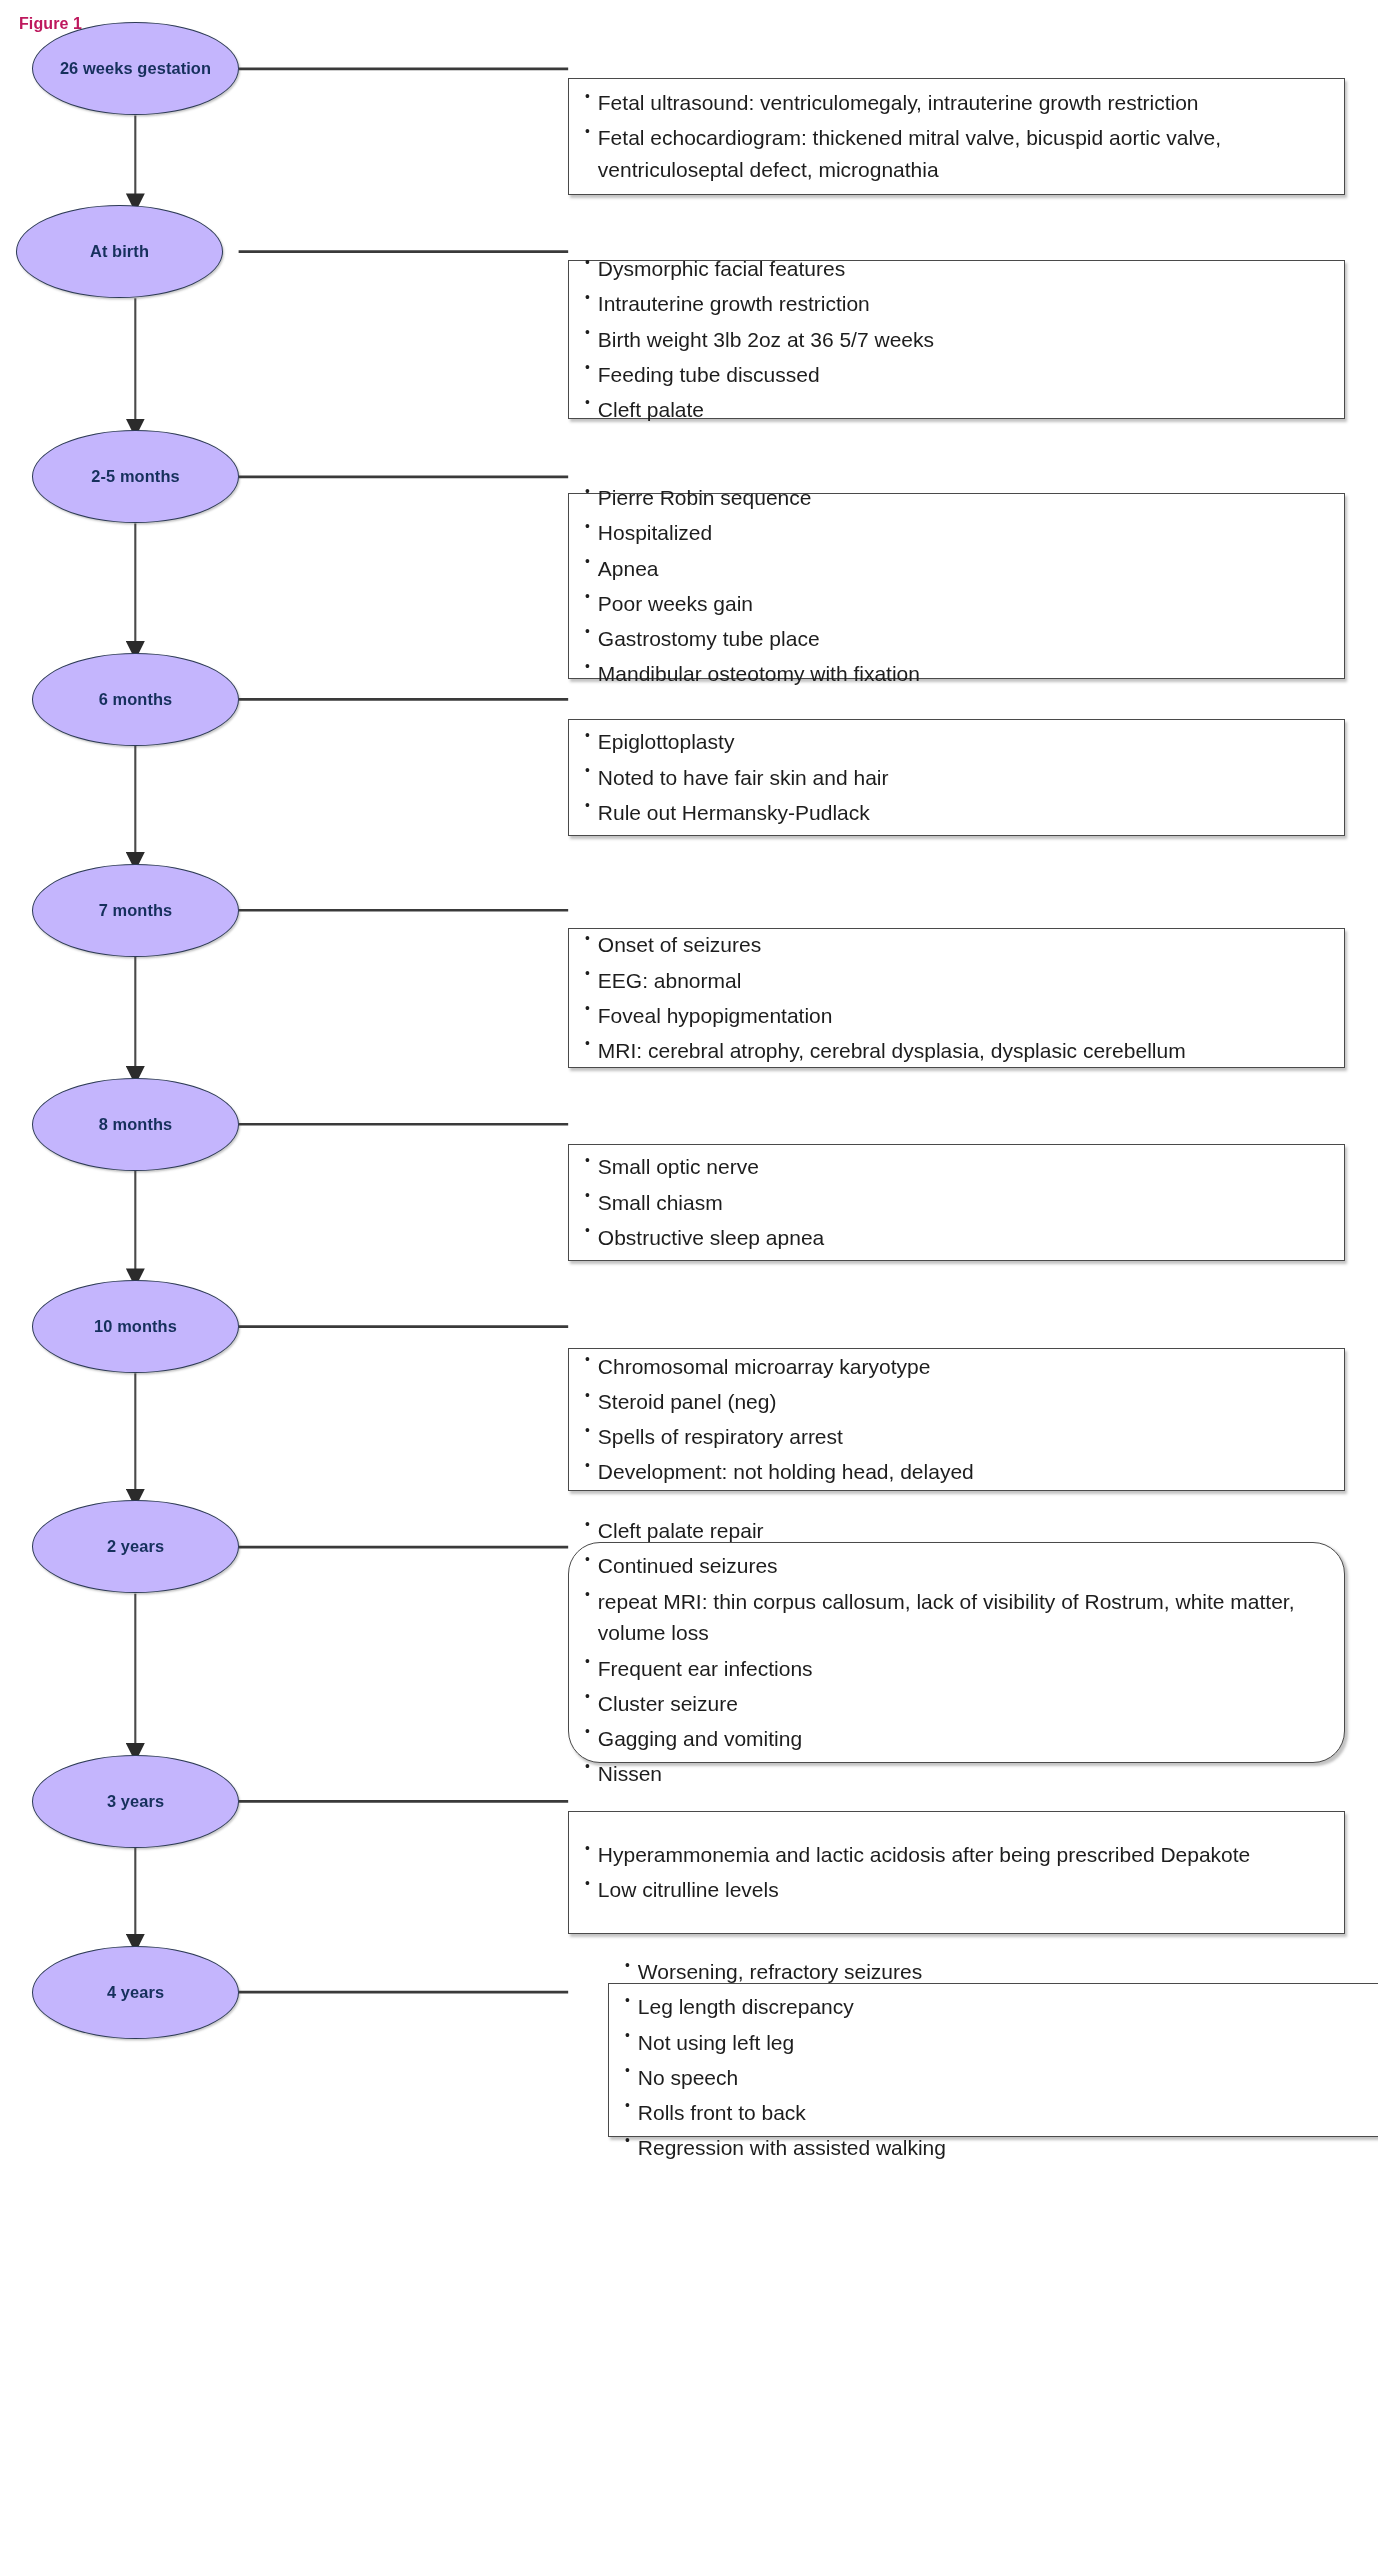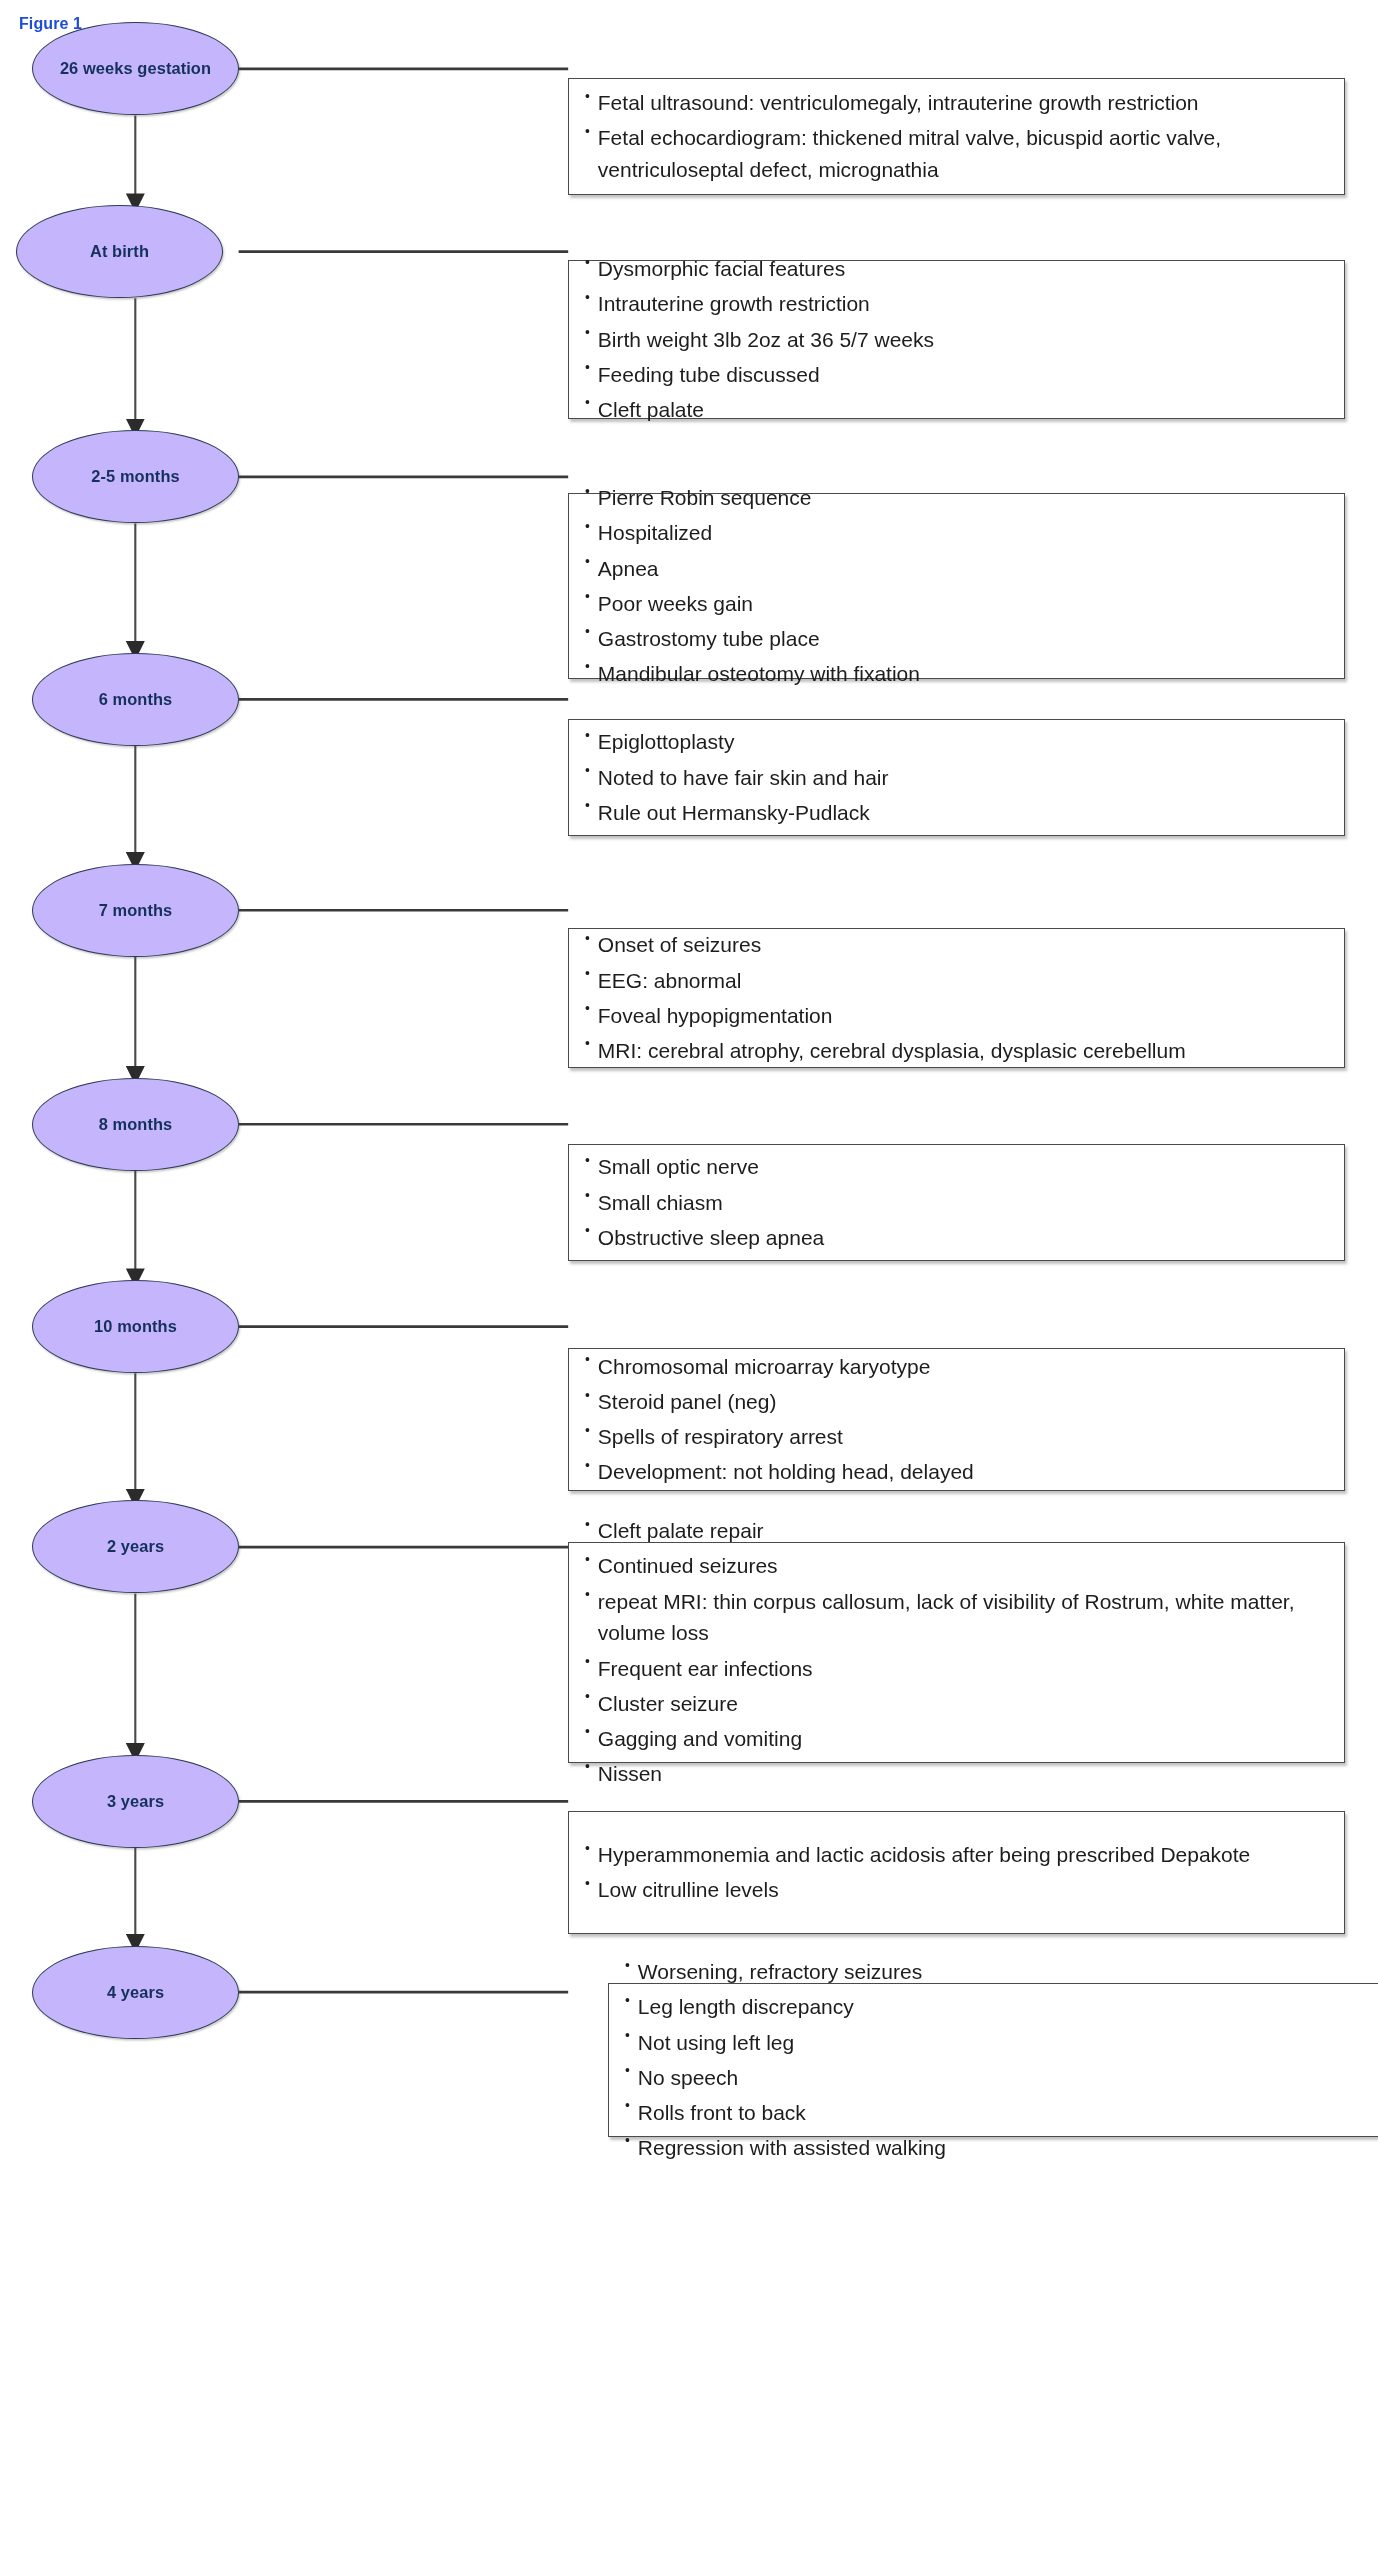--- a/index.html
+++ b/index.html
@@ -22,21 +22,21 @@
   }
 
   
   #figure-label {
     position: absolute;
     left: 19px;
     top: 15px;
     font-size: 16px;
     font-weight: 700;
     letter-spacing: 0.1px;
-    color: #1d4ed8;
+    color: #be185d;
     white-space: nowrap;
   }
 
   
   #connectors {
     position: absolute;
     left: 0;
     top: 0;
     width: 1379px;
     height: 2576px;
@@ -223,21 +223,21 @@
         </ul>
       </div>
       <div class="detail-box" style="top: 1348px; height: 143px;">
         <ul class="detail-list">
           <li>Chromosomal microarray karyotype</li>
           <li>Steroid panel (neg)</li>
           <li>Spells of respiratory arrest</li>
           <li>Development: not holding head, delayed</li>
         </ul>
       </div>
-      <div class="detail-box" style="top: 1542px; height: 221px;">
+      <div class="detail-box" style="top: 1542px; height: 221px; border-radius: 32px;">
         <ul class="detail-list">
           <li>Cleft palate repair</li>
           <li>Continued seizures</li>
           <li>repeat MRI: thin corpus callosum, lack of visibility of Rostrum, white matter, volume loss</li>
           <li>Frequent ear infections</li>
           <li>Cluster seizure</li>
           <li>Gagging and vomiting</li>
           <li>Nissen</li>
         </ul>
       </div>

